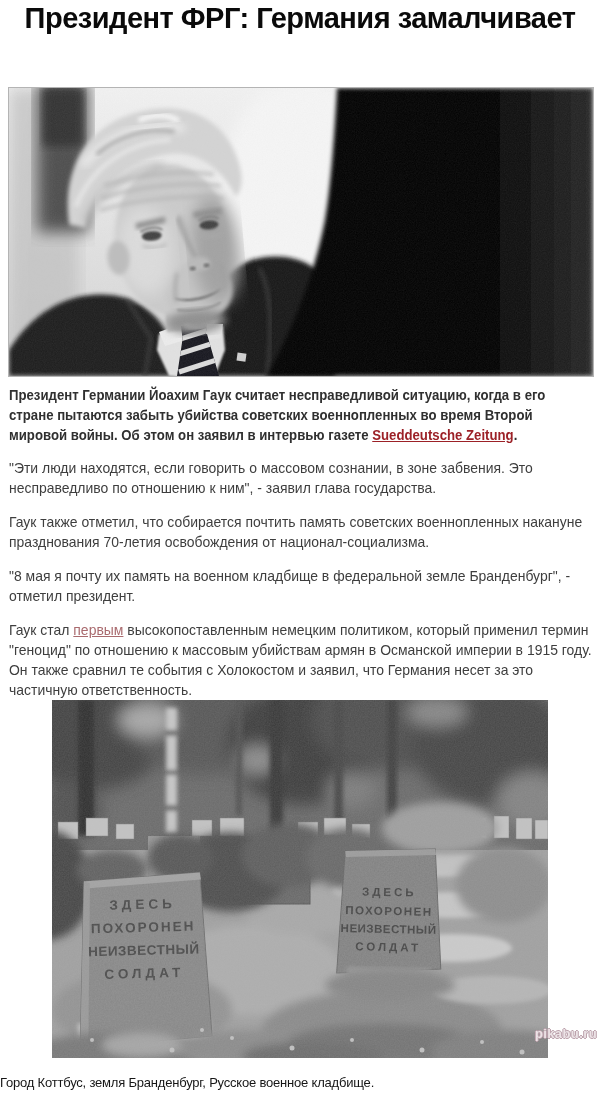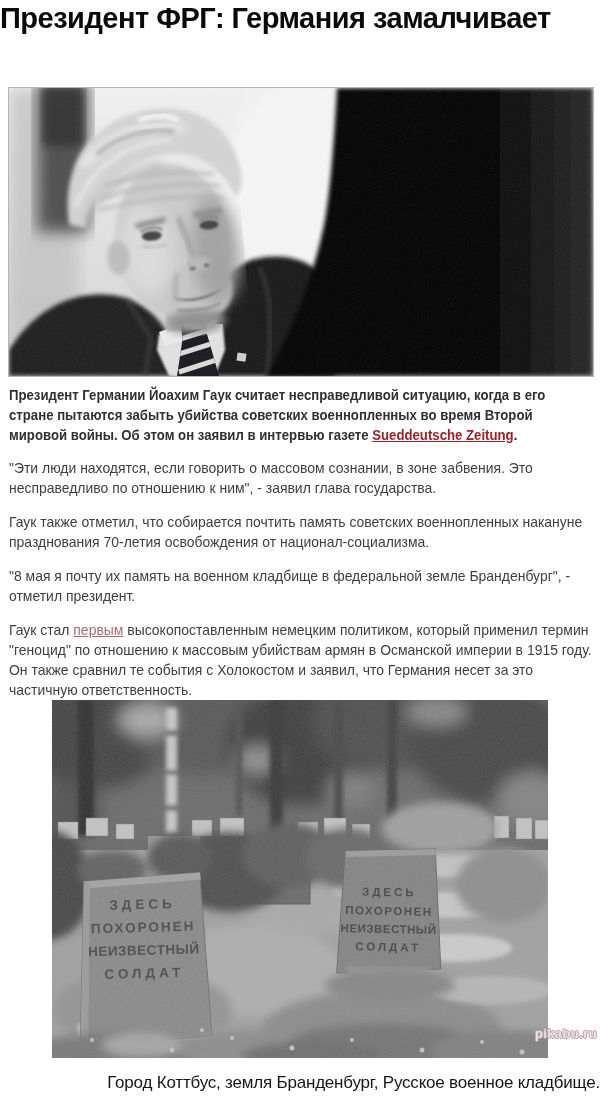--- a/index.html
+++ b/index.html
@@ -1,41 +1,41 @@
 <!DOCTYPE html>
 <html><head>
 <meta charset="utf-8">
 <style>
   html,body{margin:0;padding:0;}
   body{width:600px;height:1100px;background:#ffffff;overflow:hidden;
        font-family:"Liberation Sans", sans-serif;position:relative;}
   .page{position:absolute;left:0;top:0;width:600px;height:1100px;background:#fff;overflow:hidden;}
 
-  .title{position:absolute;top:1px;left:0;width:600px;margin:0;
+  .title{position:absolute;top:1px;left:0;width:600px;margin:0;text-align:center;
          font-size:29px;line-height:34px;font-weight:bold;color:#0a0a0a;letter-spacing:-0.5px;}
   .title .tline{display:block;white-space:nowrap;}
 
   .photo1{position:absolute;top:87px;left:8px;width:584px;height:288px;
           border:1px solid #b4b4b4;box-sizing:content-box;background:#ddd;}
   .photo1 svg{display:block;width:584px;height:288px;}
 
   .textwrap{position:absolute;top:385px;left:9px;width:600px;}
   .lead{margin:0 0 13px 0;width:664px;transform:scaleX(0.879);transform-origin:0 0;
         font-size:15px;line-height:20px;font-weight:bold;color:#303030;}
   .bodytext{width:628px;transform:scaleX(0.93);transform-origin:0 0;
         font-size:15px;line-height:20px;color:#3e3e3e;}
   .bodytext p{margin:0 0 14px 0;}
   a.link{color:#9c2127;text-decoration:underline;cursor:pointer;}
   a.link.visited{color:#a96a6e;}
 
   .photo2{position:absolute;top:700px;left:52px;width:496px;height:358px;background:#9a9a9a;}
   .photo2 svg{display:block;width:496px;height:358px;}
 
-  .caption{position:absolute;top:1072px;left:0;width:600px;text-align:right;
-           font-size:17px;line-height:22px;color:#161616;letter-spacing:-0.2px;}
+  .caption{position:absolute;top:1072px;left:0;width:600px;text-align:left;
+           font-size:13px;line-height:22px;color:#161616;letter-spacing:-0.2px;}
 
   .watermark{position:absolute;top:1026px;right:3px;font-size:13px;font-weight:bold;
              letter-spacing:0.4px;color:#ece3e6;
              text-shadow:-1px 0 #bca2ac,1px 0 #bca2ac,0 -1px #bca2ac,0 1px #bca2ac;}
 
   svg text{font-family:"Liberation Sans", sans-serif;font-weight:bold;}
 </style>
 </head>
 <body>
 

